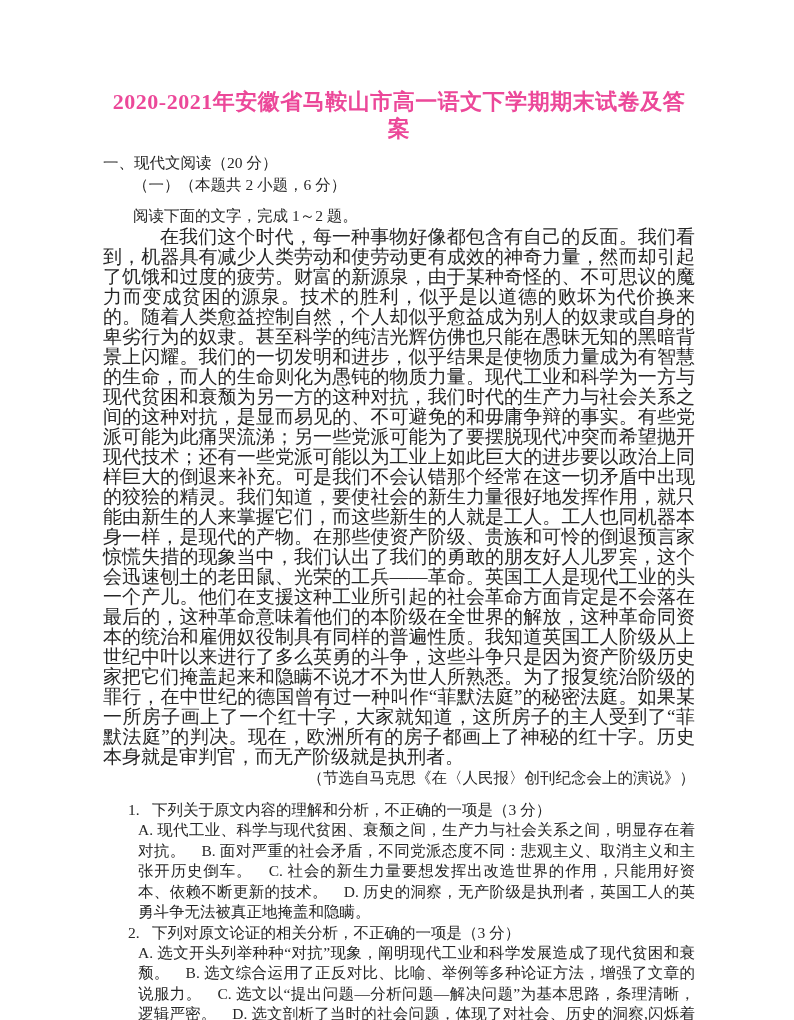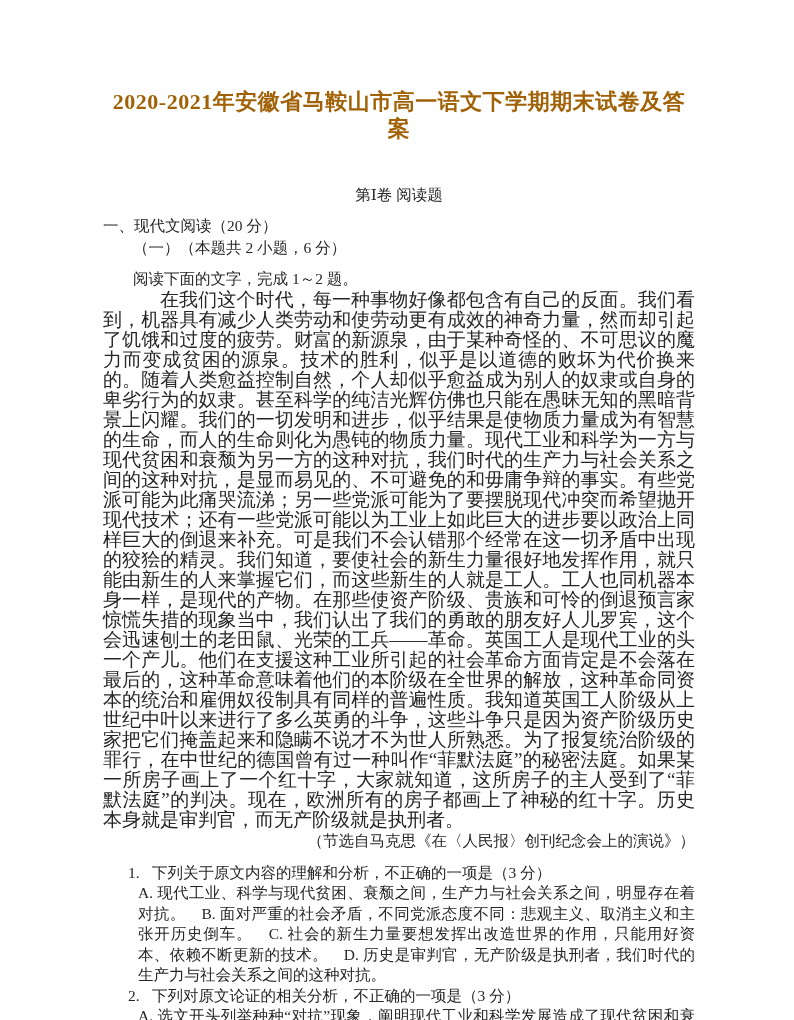--- a/index.html
+++ b/index.html
@@ -14,21 +14,21 @@
   }
   .content {
     padding: 0 99px 0 103px; 
   }
   .doc-title {
     margin: 88px 0 0 0;
     font-size: 22px;
     line-height: 27px;
     font-weight: bold;
     text-align: center;
-    color: #a16207;
+    color: #ec4899;
     letter-spacing: 0.5px;
   }
   .section-header {
     margin-top: 43px;
     font-size: 15.5px;
     line-height: 20px;
     text-align: center;
   }
   .reading-heading {
     margin-top: 11px;
@@ -79,38 +79,37 @@
   }
 </style>
 </head>
 <body>
 
 <div class="page">
   <div class="content">
 
     <h1 class="doc-title">2020-2021年安徽省马鞍山市高一语文下学期期末试卷及答案</h1>
 
-    <div class="section-header">第Ⅰ卷 阅读题</div>
 
     <div class="reading-heading">一、现代文阅读（20 分）</div>
 
     <div class="subheading">（一）（本题共 2 小题，6 分）</div>
 
     <div class="instruction">阅读下面的文字，完成 1～2 题。</div>
 
     <div class="passage">在我们这个时代，每一种事物好像都包含有自己的反面。我们看到，机器具有减少人类劳动和使劳动更有成效的神奇力量，然而却引起了饥饿和过度的疲劳。财富的新源泉，由于某种奇怪的、不可思议的魔力而变成贫困的源泉。技术的胜利，似乎是以道德的败坏为代价换来的。随着人类愈益控制自然，个人却似乎愈益成为别人的奴隶或自身的卑劣行为的奴隶。甚至科学的纯洁光辉仿佛也只能在愚昧无知的黑暗背景上闪耀。我们的一切发明和进步，似乎结果是使物质力量成为有智慧的生命，而人的生命则化为愚钝的物质力量。现代工业和科学为一方与现代贫困和衰颓为另一方的这种对抗，我们时代的生产力与社会关系之间的这种对抗，是显而易见的、不可避免的和毋庸争辩的事实。有些党派可能为此痛哭流涕；另一些党派可能为了要摆脱现代冲突而希望抛开现代技术；还有一些党派可能以为工业上如此巨大的进步要以政治上同样巨大的倒退来补充。可是我们不会认错那个经常在这一切矛盾中出现的狡狯的精灵。我们知道，要使社会的新生力量很好地发挥作用，就只能由新生的人来掌握它们，而这些新生的人就是工人。工人也同机器本身一样，是现代的产物。在那些使资产阶级、贵族和可怜的倒退预言家惊慌失措的现象当中，我们认出了我们的勇敢的朋友好人儿罗宾，这个会迅速刨土的老田鼠、光荣的工兵——革命。英国工人是现代工业的头一个产儿。他们在支援这种工业所引起的社会革命方面肯定是不会落在最后的，这种革命意味着他们的本阶级在全世界的解放，这种革命同资本的统治和雇佣奴役制具有同样的普遍性质。我知道英国工人阶级从上世纪中叶以来进行了多么英勇的斗争，这些斗争只是因为资产阶级历史家把它们掩盖起来和隐瞒不说才不为世人所熟悉。为了报复统治阶级的罪行，在中世纪的德国曾有过一种叫作“菲默法庭”的秘密法庭。如果某 一所房子画上了一个红十字，大家就知道，这所房子的主人受到了“菲默法庭”的判决。现在，欧洲所有的房子都画上了神秘的红十字。历史本身就是审判官，而无产阶级就是执刑者。</div>
 
     <div class="source-line">（节选自马克思《在〈人民报〉创刊纪念会上的演说》）</div>
 
     <div class="question first">
       <div class="q-stem-row">
         <span class="q-num">1.</span>
         <span class="q-stem">下列关于原文内容的理解和分析，不正确的一项是（3 分）</span>
       </div>
-      <div class="q-options">A. 现代工业、科学与现代贫困、衰颓之间，生产力与社会关系之间，明显存在着对抗。　B. 面对严重的社会矛盾，不同党派态度不同：悲观主义、取消主义和主张开历史倒车。　C. 社会的新生力量要想发挥出改造世界的作用，只能用好资本、依赖不断更新的技术。　D. 历史是审判官，无产阶级是执刑者，我们时代的生产力与社会关系之间的这种对抗。</div>
+      <div class="q-options">A. 现代工业、科学与现代贫困、衰颓之间，生产力与社会关系之间，明显存在着对抗。　B. 面对严重的社会矛盾，不同党派态度不同：悲观主义、取消主义和主张开历史倒车。　C. 社会的新生力量要想发挥出改造世界的作用，只能用好资本、依赖不断更新的技术。　D. 历史的洞察，无产阶级是执刑者，英国工人的英勇斗争无法被真正地掩盖和隐瞒。</div>
     </div>
 
     <div class="question">
       <div class="q-stem-row">
         <span class="q-num">2.</span>
         <span class="q-stem">下列对原文论证的相关分析，不正确的一项是（3 分）</span>
       </div>
       <div class="q-options">A. 选文开头列举种种“对抗”现象，阐明现代工业和科学发展造成了现代贫困和衰颓。　B. 选文综合运用了正反对比、比喻、举例等多种论证方法，增强了文章的说服力。　C. 选文以“提出问题—分析问题—解决问题”为基本思路，条理清晰，逻辑严密。　D. 选文剖析了当时的社会问题，体现了对社会、历史的洞察,闪烁着辩证法的思想光芒。</div>
     </div>
 

